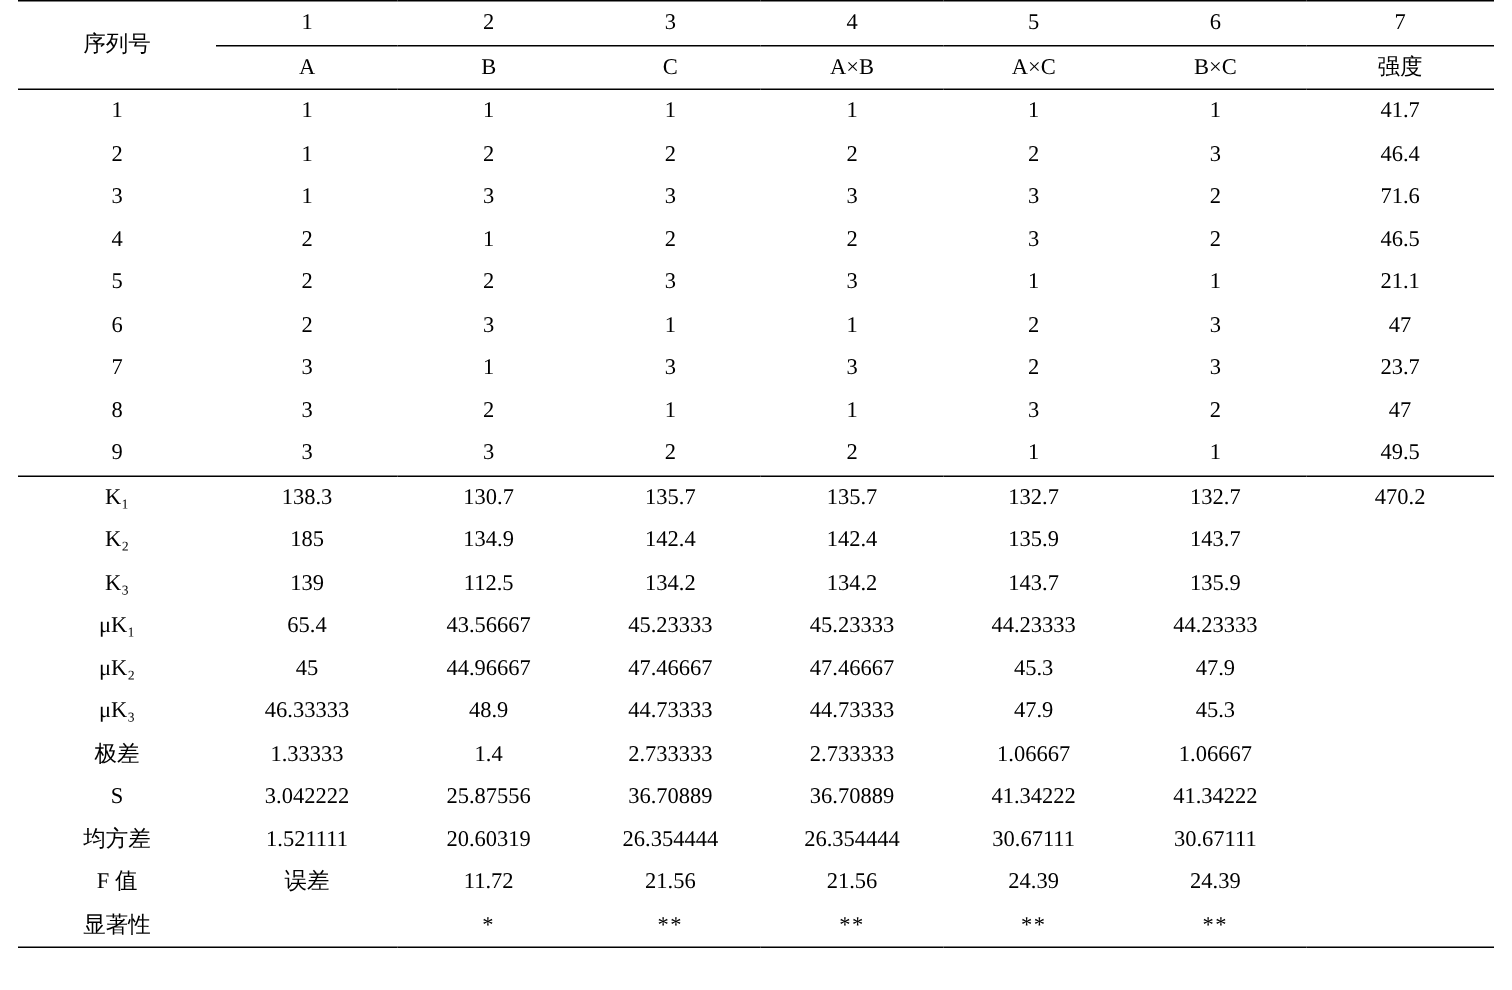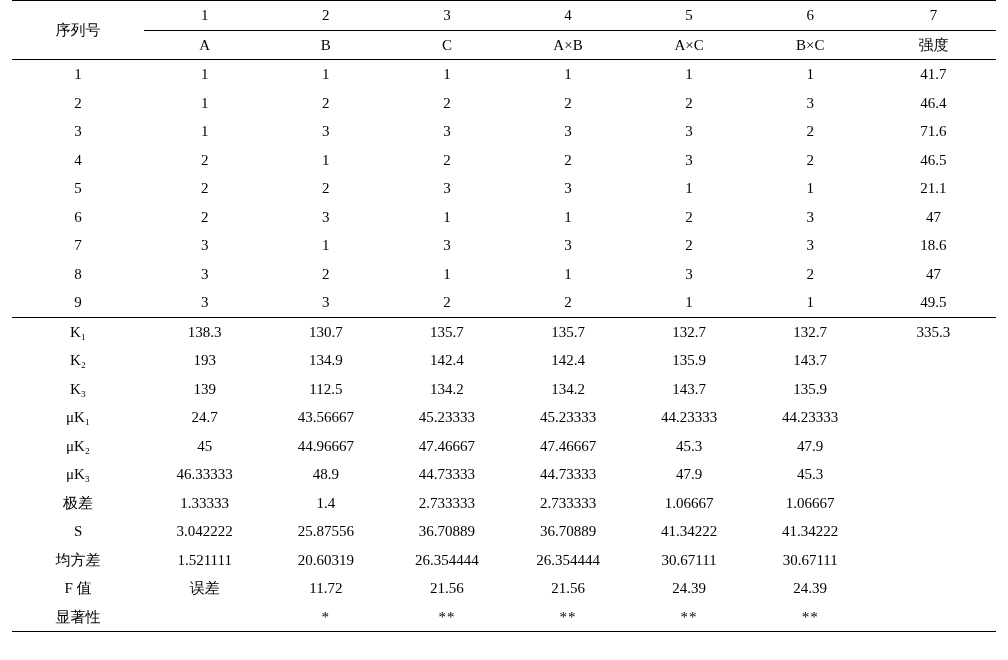--- a/index.html
+++ b/index.html
@@ -150,21 +150,21 @@
         <td>47</td>
       </tr>
       <tr>
         <td class="label-cell">7</td>
         <td>3</td>
         <td>1</td>
         <td>3</td>
         <td>3</td>
         <td>2</td>
         <td>3</td>
-        <td>18.6</td>
+        <td>23.7</td>
       </tr>
       <tr>
         <td class="label-cell">8</td>
         <td>3</td>
         <td>2</td>
         <td>1</td>
         <td>1</td>
         <td>3</td>
         <td>2</td>
         <td>47</td>
@@ -180,45 +180,45 @@
         <td>49.5</td>
       </tr>
       <tr class="mid-rule">
         <td class="label-cell">K₁</td>
         <td>138.3</td>
         <td>130.7</td>
         <td>135.7</td>
         <td>135.7</td>
         <td>132.7</td>
         <td>132.7</td>
-        <td>335.3</td>
+        <td>470.2</td>
       </tr>
       <tr>
         <td class="label-cell">K₂</td>
-        <td>193</td>
+        <td>185</td>
         <td>134.9</td>
         <td>142.4</td>
         <td>142.4</td>
         <td>135.9</td>
         <td>143.7</td>
         <td></td>
       </tr>
       <tr>
         <td class="label-cell">K₃</td>
         <td>139</td>
         <td>112.5</td>
         <td>134.2</td>
         <td>134.2</td>
         <td>143.7</td>
         <td>135.9</td>
         <td></td>
       </tr>
       <tr>
         <td class="label-cell">μK₁</td>
-        <td>24.7</td>
+        <td>65.4</td>
         <td>43.56667</td>
         <td>45.23333</td>
         <td>45.23333</td>
         <td>44.23333</td>
         <td>44.23333</td>
         <td></td>
       </tr>
       <tr>
         <td class="label-cell">μK₂</td>
         <td>45</td>

